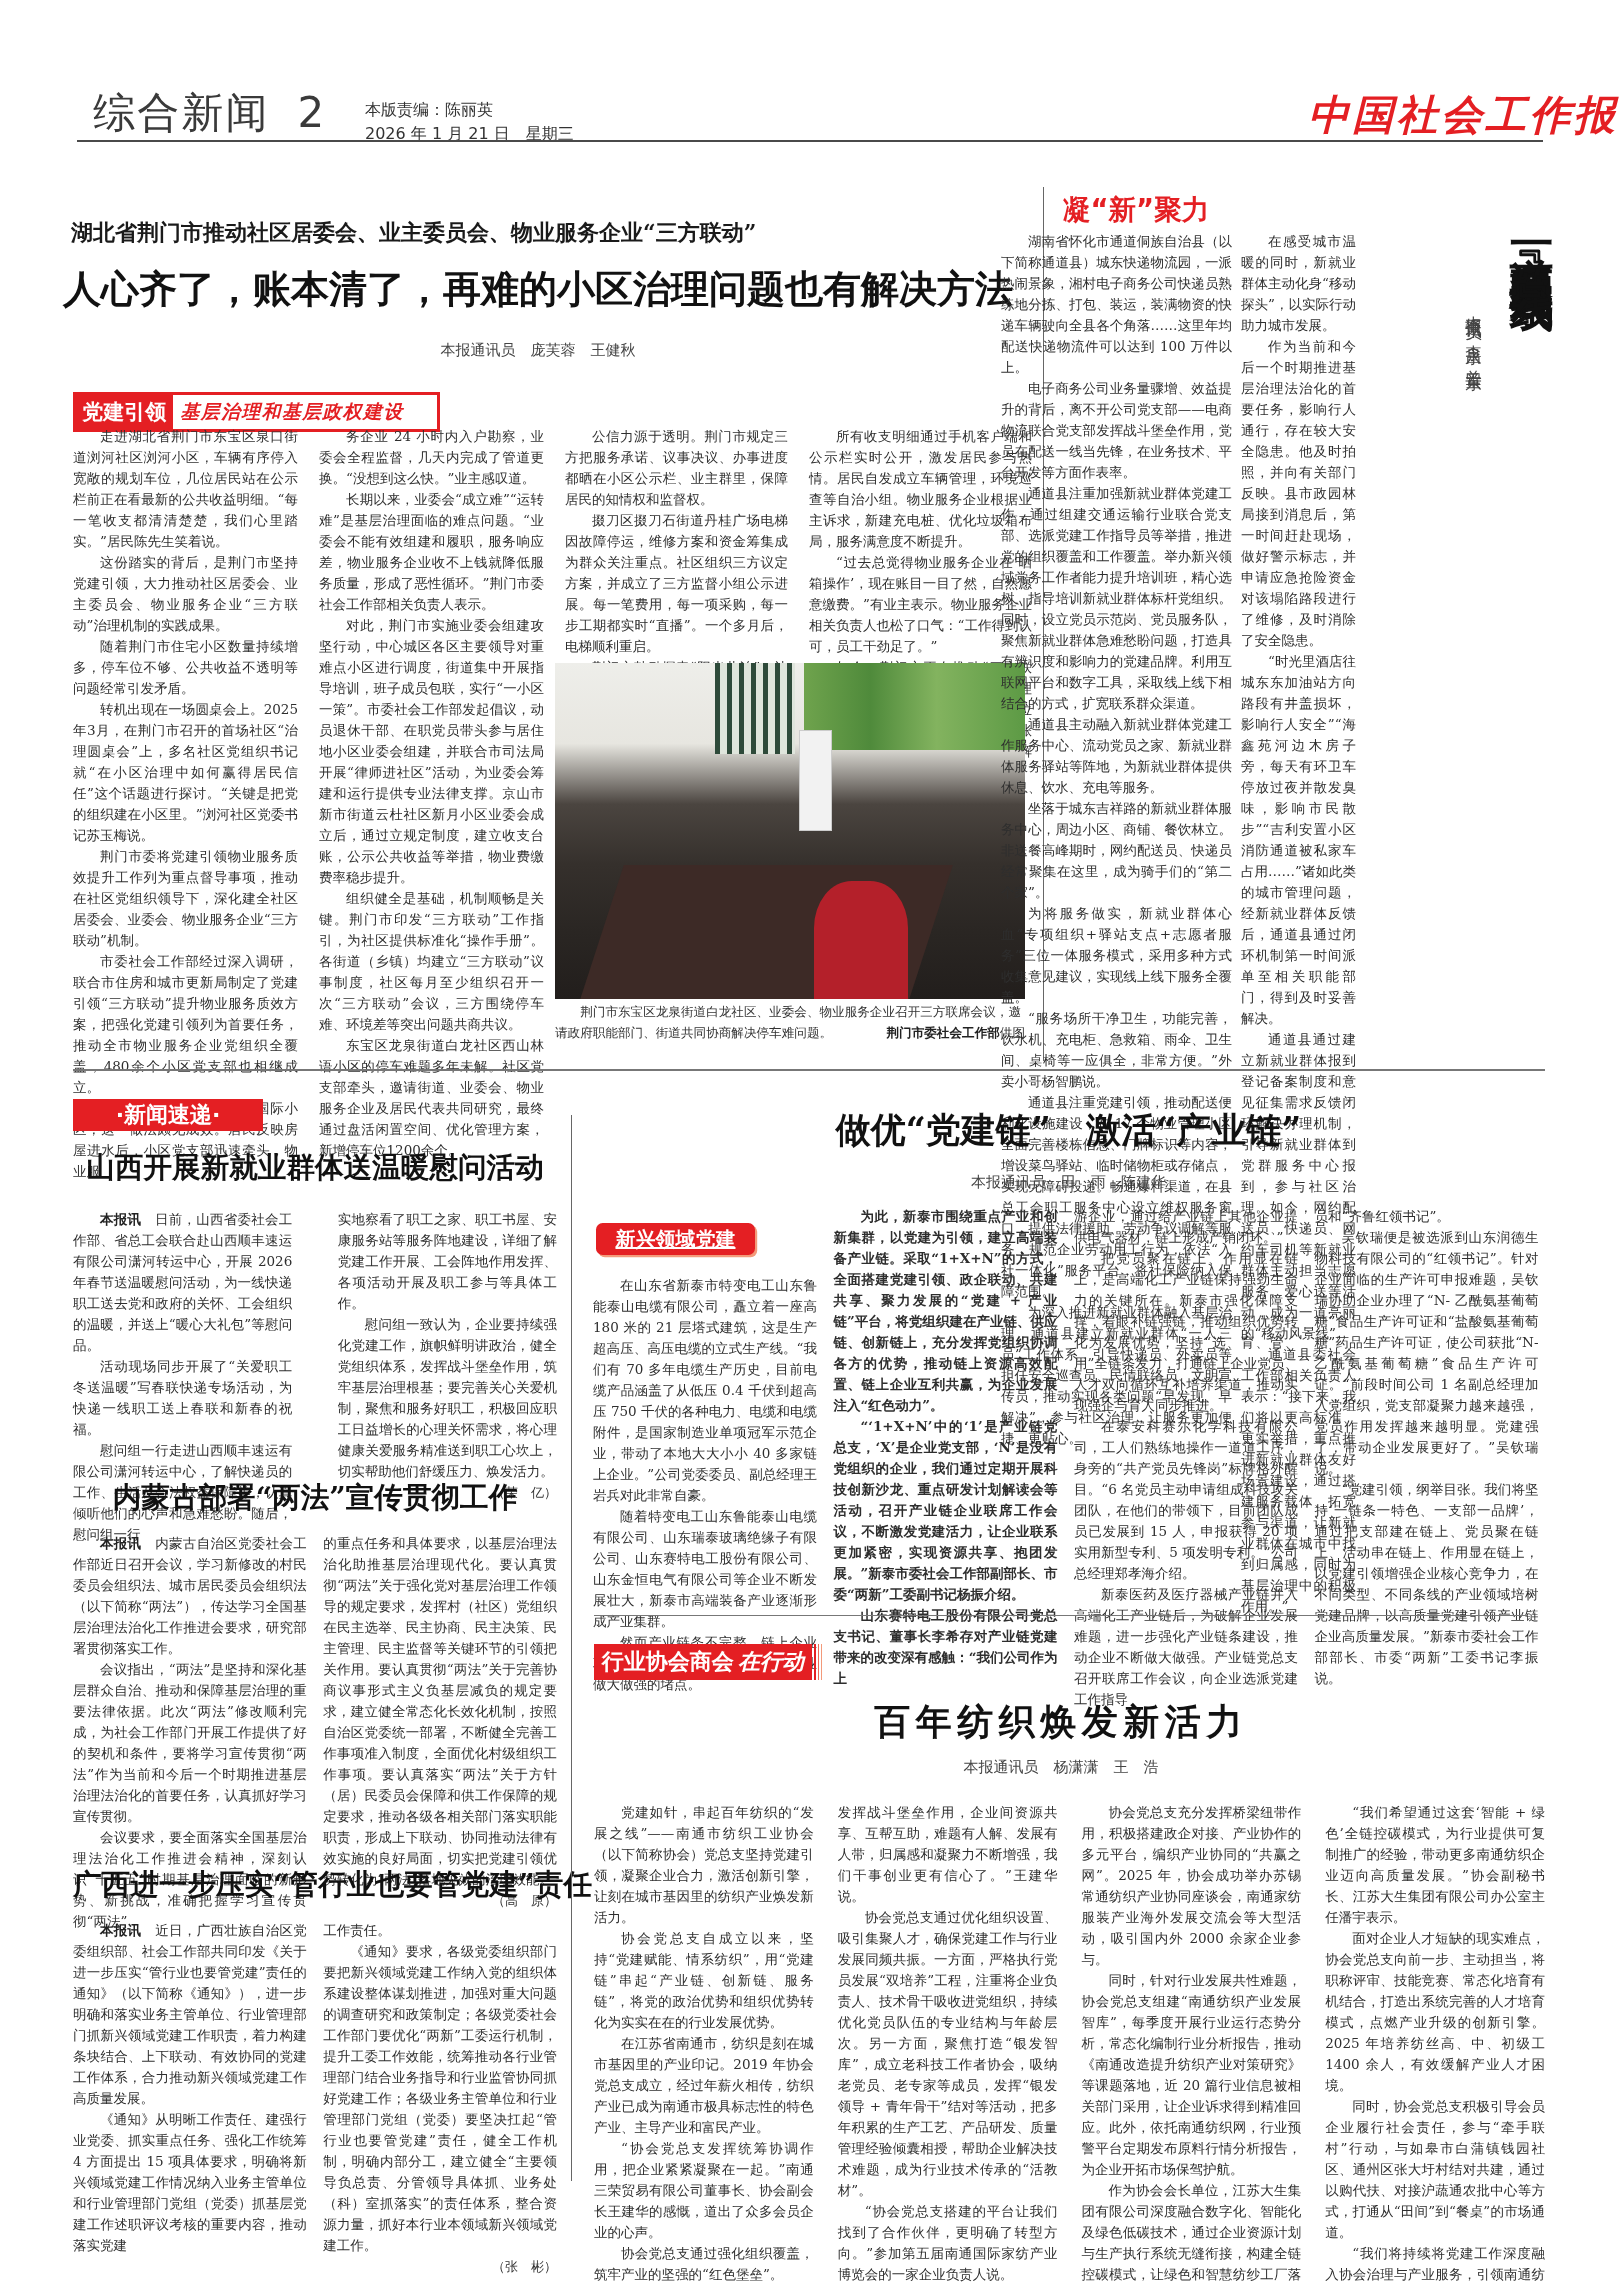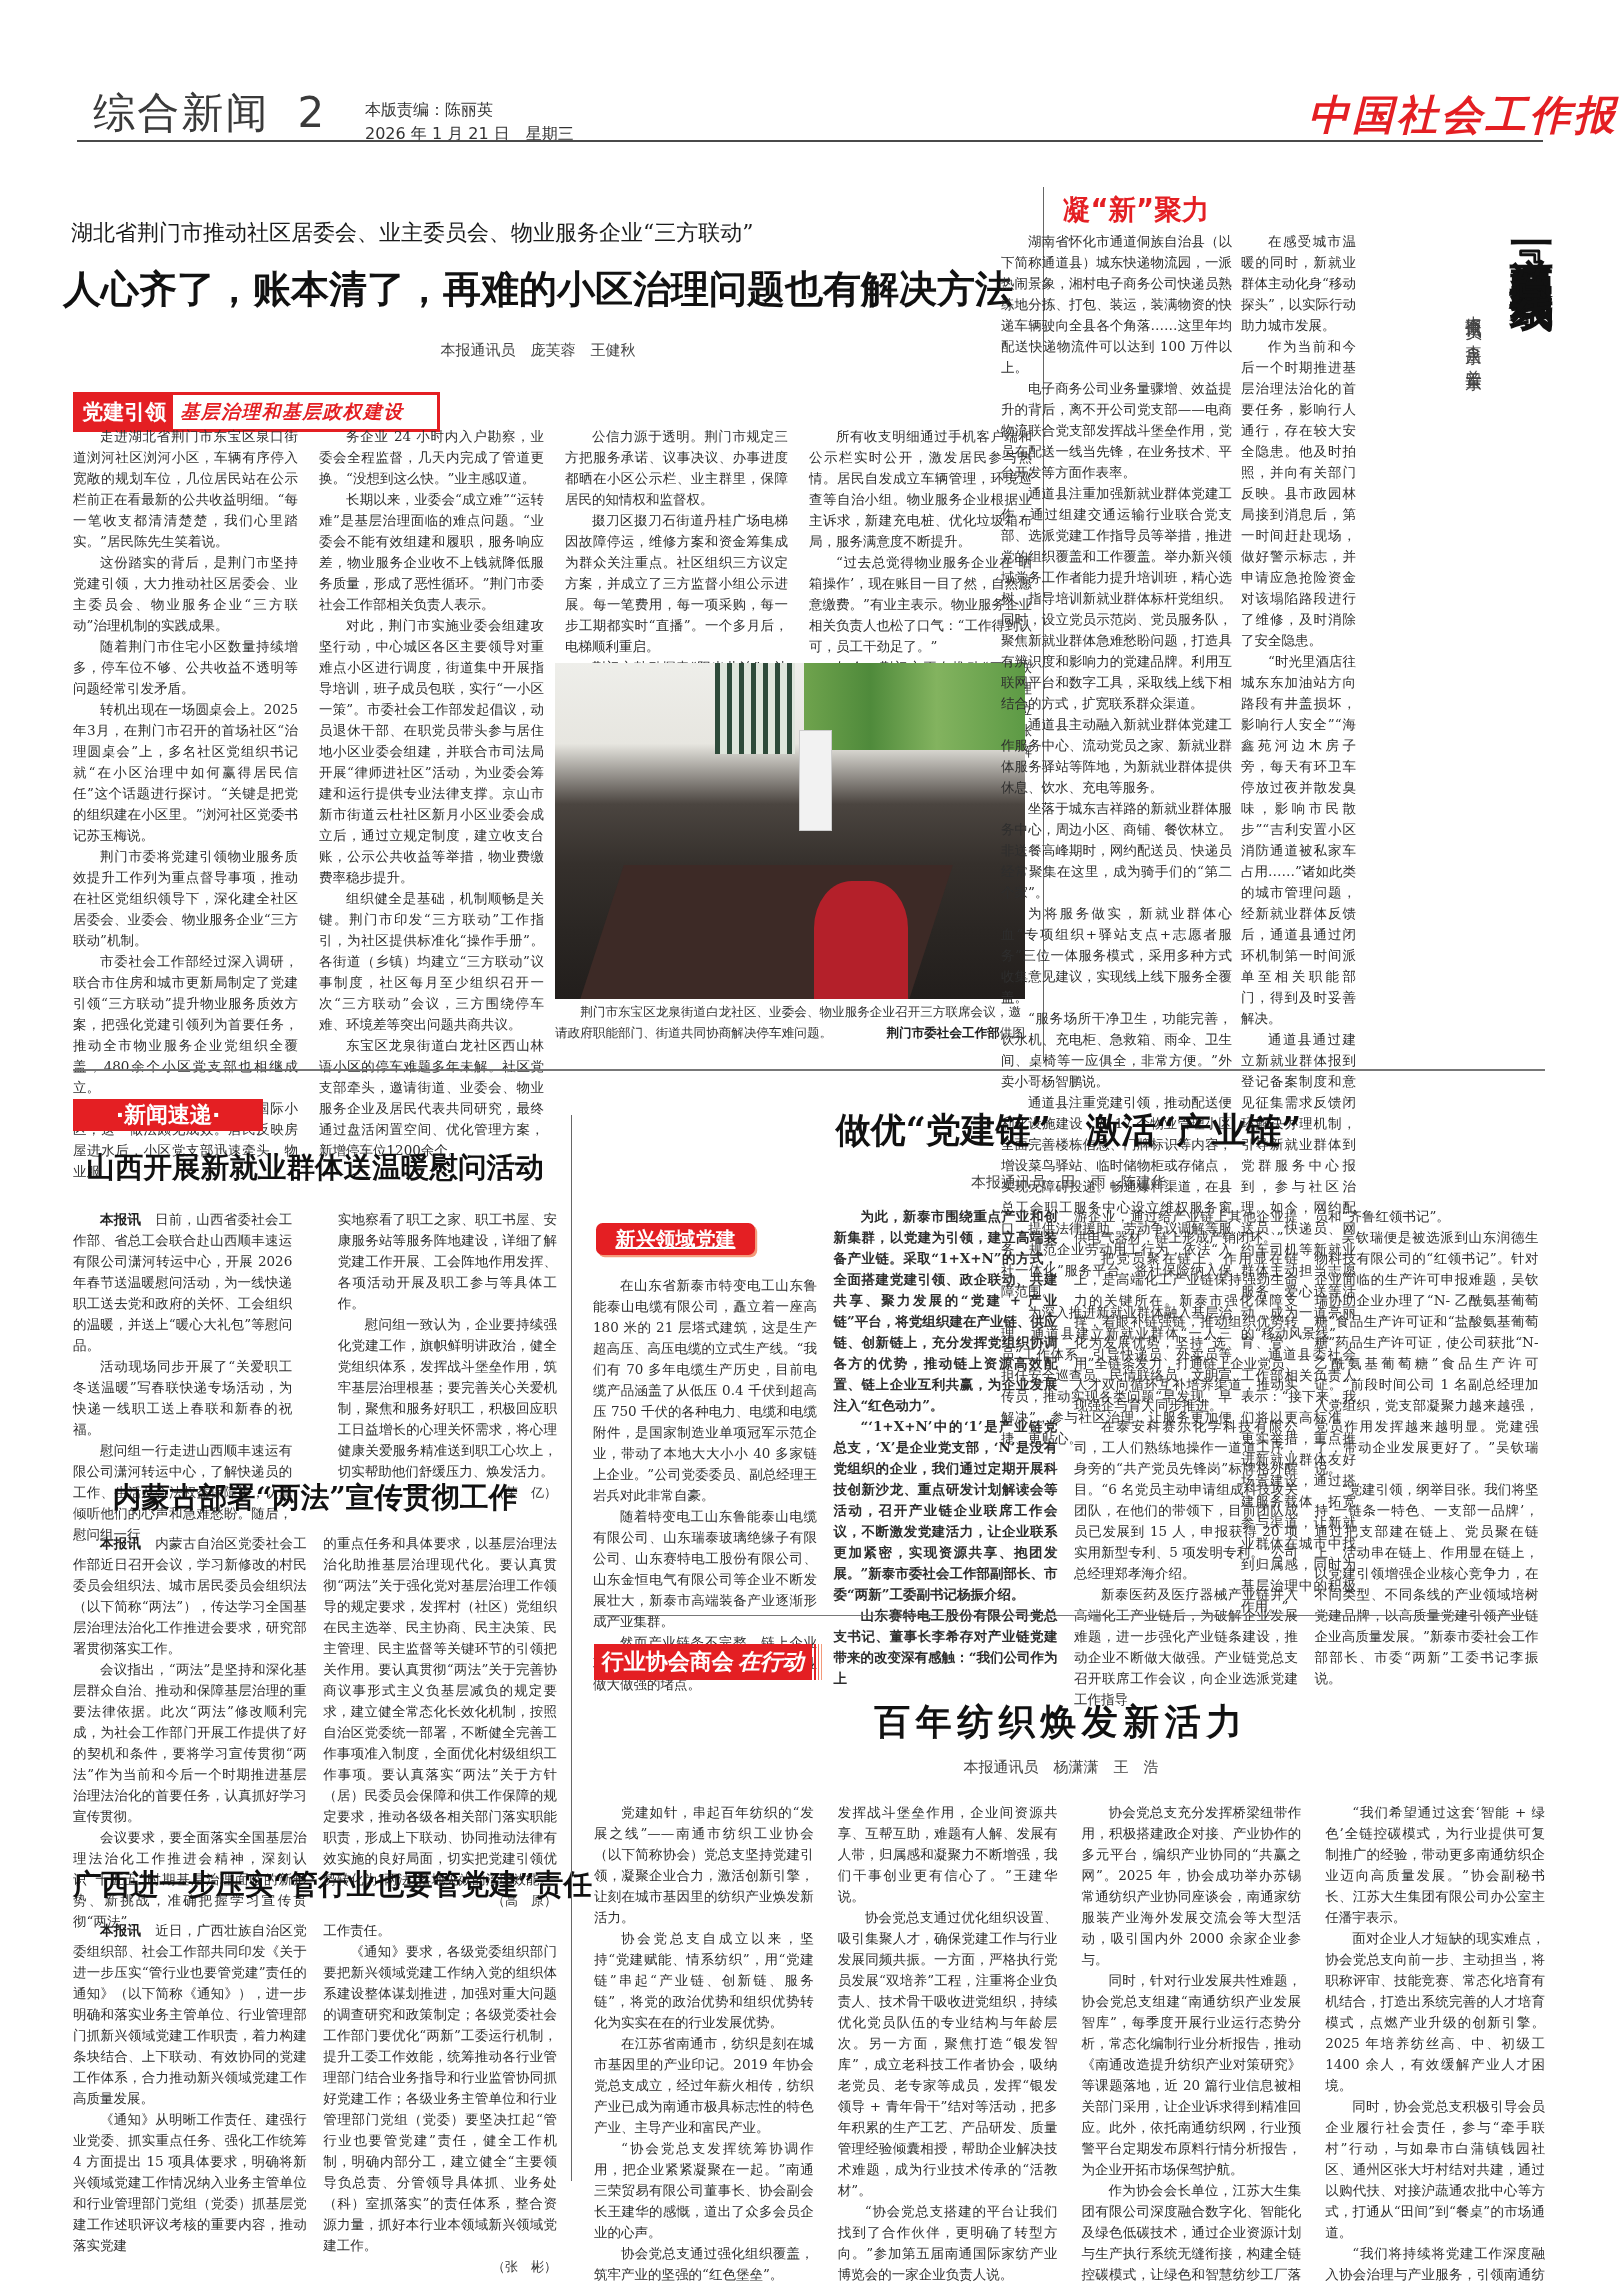--- a/index.html
+++ b/index.html
@@ -5,21 +5,21 @@
   * { box-sizing: border-box; margin: 0; padding: 0; }
   html, body { width: 1620px; height: 2284px; background: #ffffff; overflow: hidden; }
   body { position: relative; font-family: "DejaVu Serif", "Liberation Serif", serif; color: #2a2a2a; }
   .abs { position: absolute; }
   .masthead-title { left: 93px; top: 92px; font-family: "DejaVu Sans", sans-serif; font-size: 42px; color: #3a3a3a; letter-spacing: 2.2px; line-height: 1; }
   .masthead-meta { left: 365px; top: 98px; font-family: "DejaVu Sans", sans-serif; font-size: 16px; color: #333; line-height: 24px; }
   .masthead-logo { left: 1308px; top: 88px; font-family: "DejaVu Serif", serif; font-style: italic; font-size: 41px; color: #e41f23; letter-spacing: 3.3px; font-weight: bold; }
   .rule-top { left: 77px; top: 140px; width: 1466px; height: 1.6px; background: #4a4a4a; }
   .rule-mid { height: 1.6px; background: #777; }
   .vrule { width: 1.1px; background: #666; }
-  .kicker { font-family: "DejaVu Serif", serif; font-weight: normal; color: #1a1a1a; }
+  .kicker { font-family: "DejaVu Serif", serif; font-weight: bold; color: #1a1a1a; }
   .headline { font-family: "DejaVu Serif", serif; font-weight: bold; color: #111; text-align: center; white-space: nowrap; }
   .byline { font-family: "DejaVu Sans", sans-serif; color: #444; text-align: center; }
   .cols { display: flex; gap: 21px; }
   .col p { text-indent: 2em; text-align: justify; font-size: 13.5px; line-height: 21px; color: #2e2e2e; }
   .lead { font-weight: bold; font-family: "DejaVu Sans", sans-serif; color:#222; }
   .sig { text-align: right; font-size: 13px; line-height: 21px; color:#333; }
   .redtag { background: #e41f23; color: #fff; font-family: "DejaVu Sans", sans-serif; font-weight: bold; display: flex; align-items: center; justify-content: center; }
   .section-banner { left: 73px; top: 392px; width: 367px; height: 40px; background: #e41f23; display: flex; align-items: stretch; padding: 2.7px; }
   .section-banner .tag { color: #fff; font-family: "DejaVu Sans", sans-serif; font-weight: bold; font-size: 21px; padding: 0 6.6px; display: flex; align-items: center; }
   .section-banner .sub { background: #fff; color: #e41f23; flex: 1; font-family: "DejaVu Serif", serif; font-style: italic; font-weight: bold; font-size: 18.7px; display: flex; align-items: center; padding-left: 7.7px; letter-spacing: 1.6px; }

